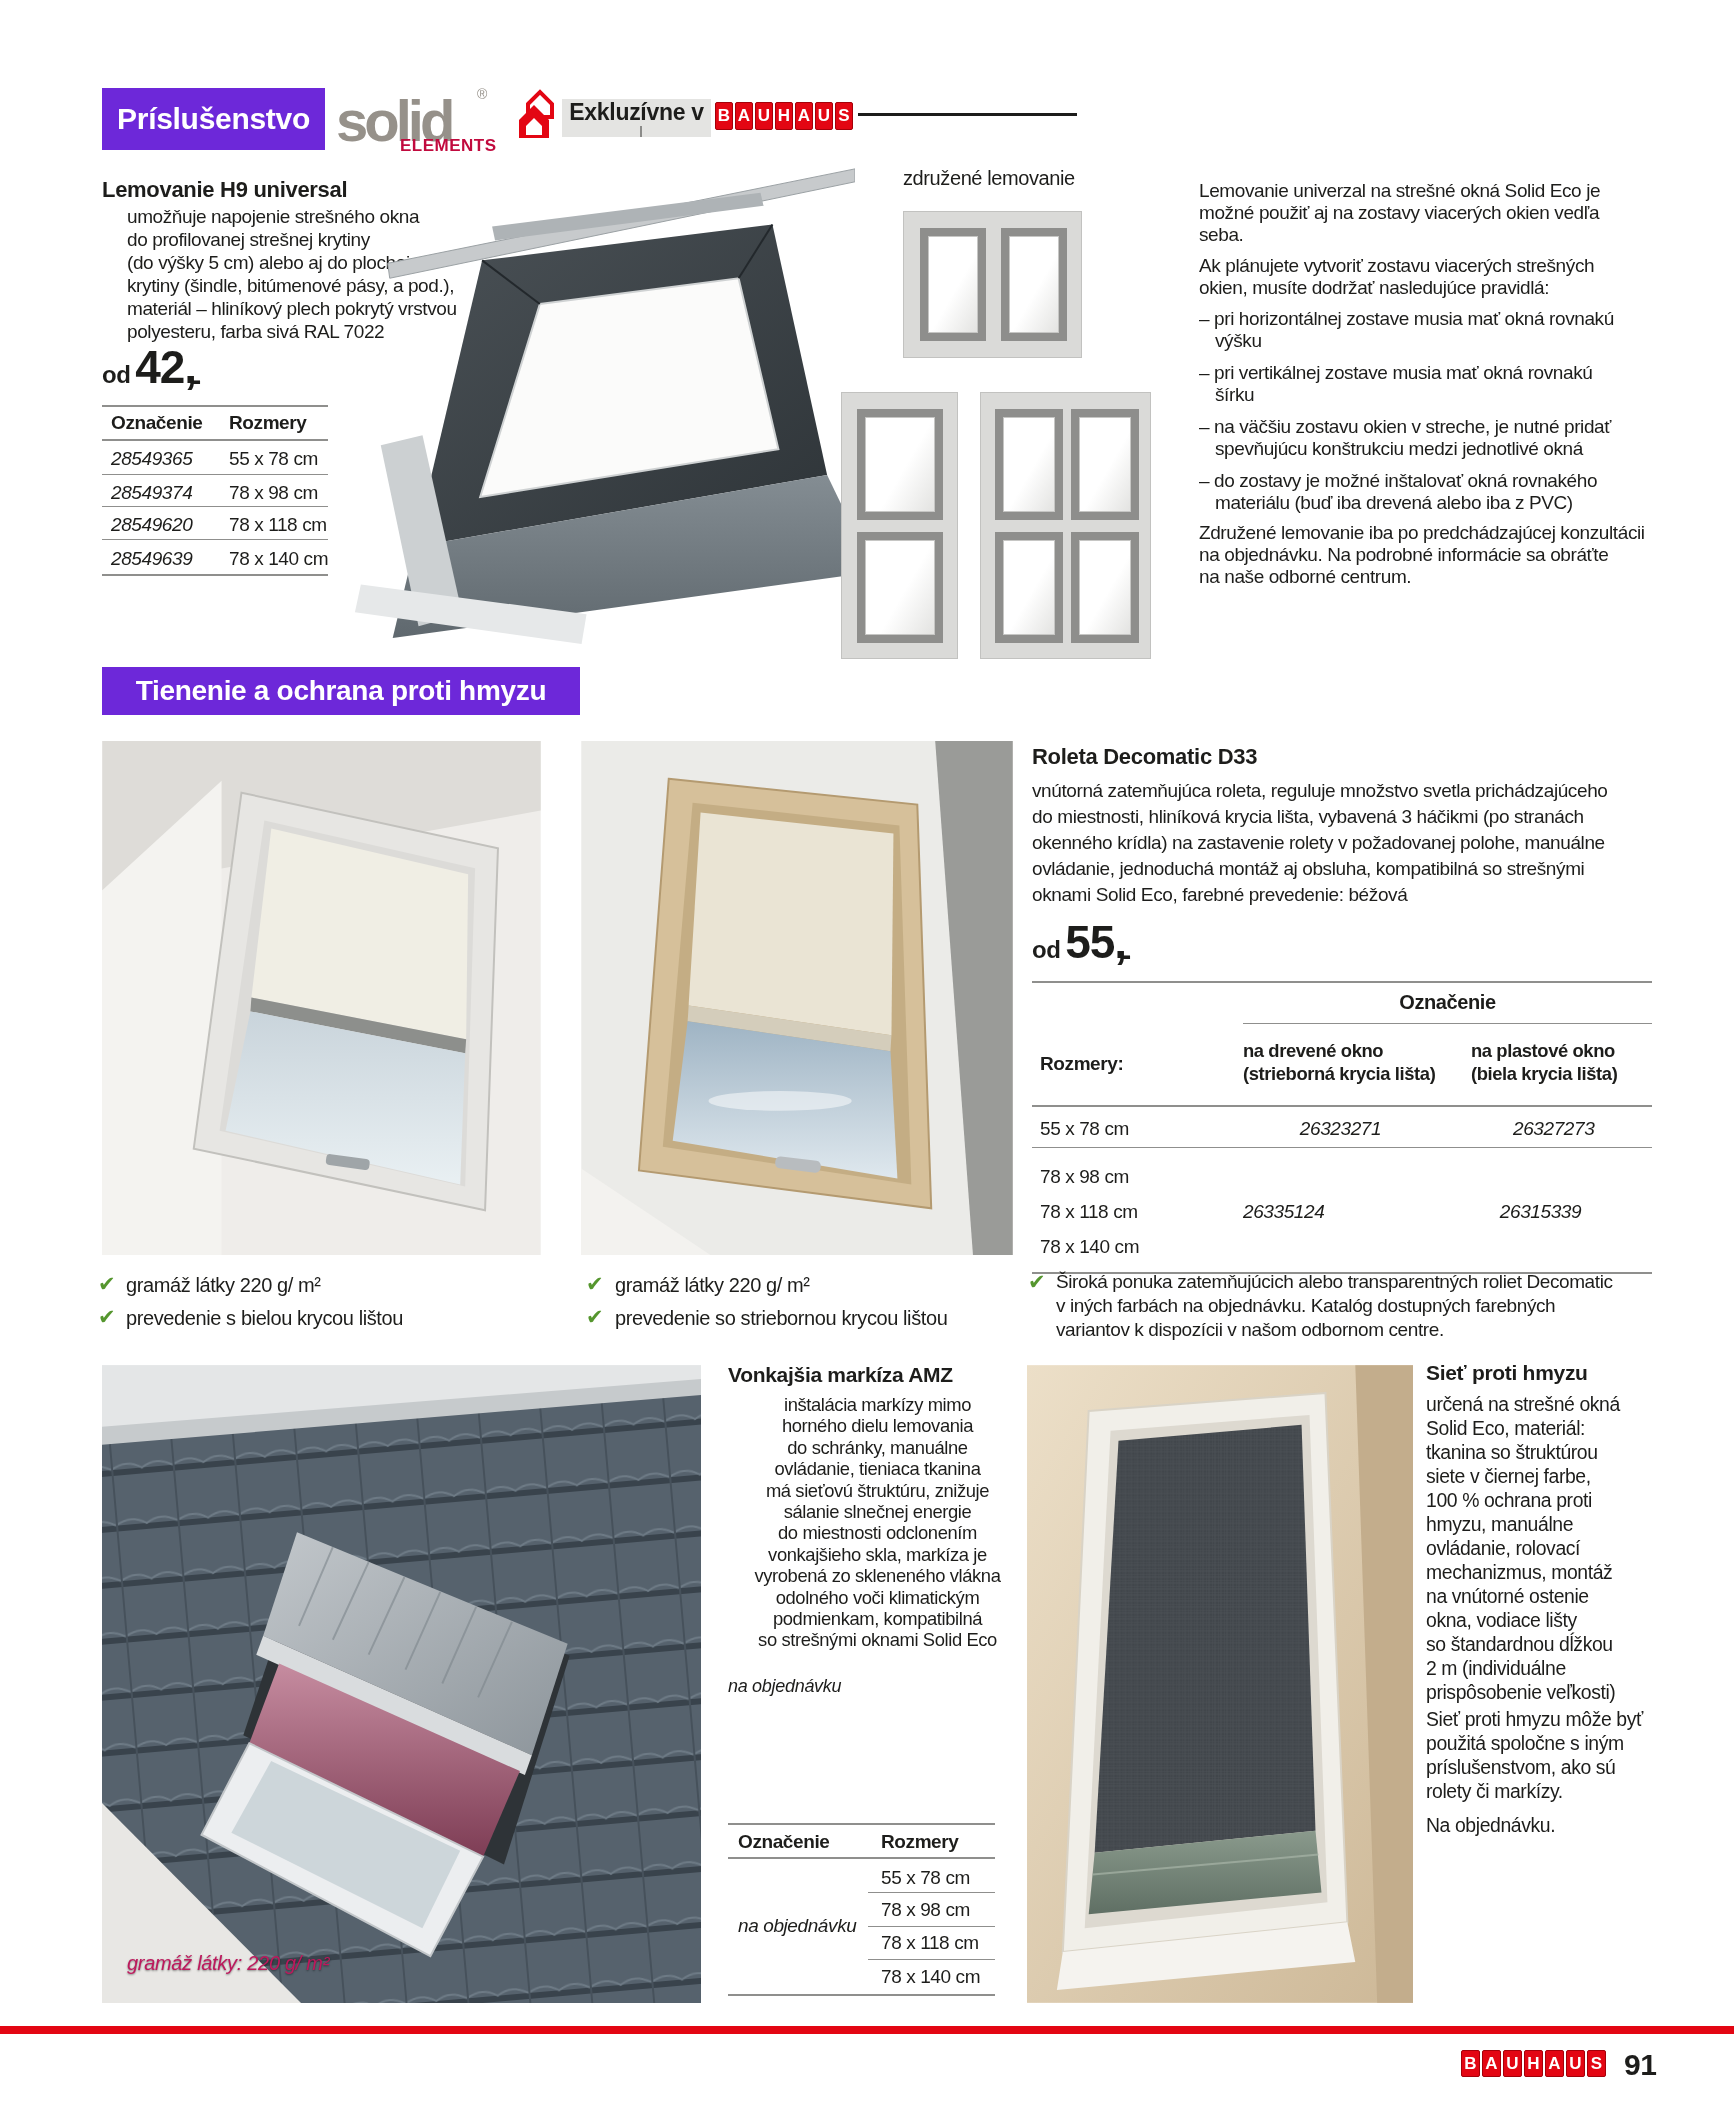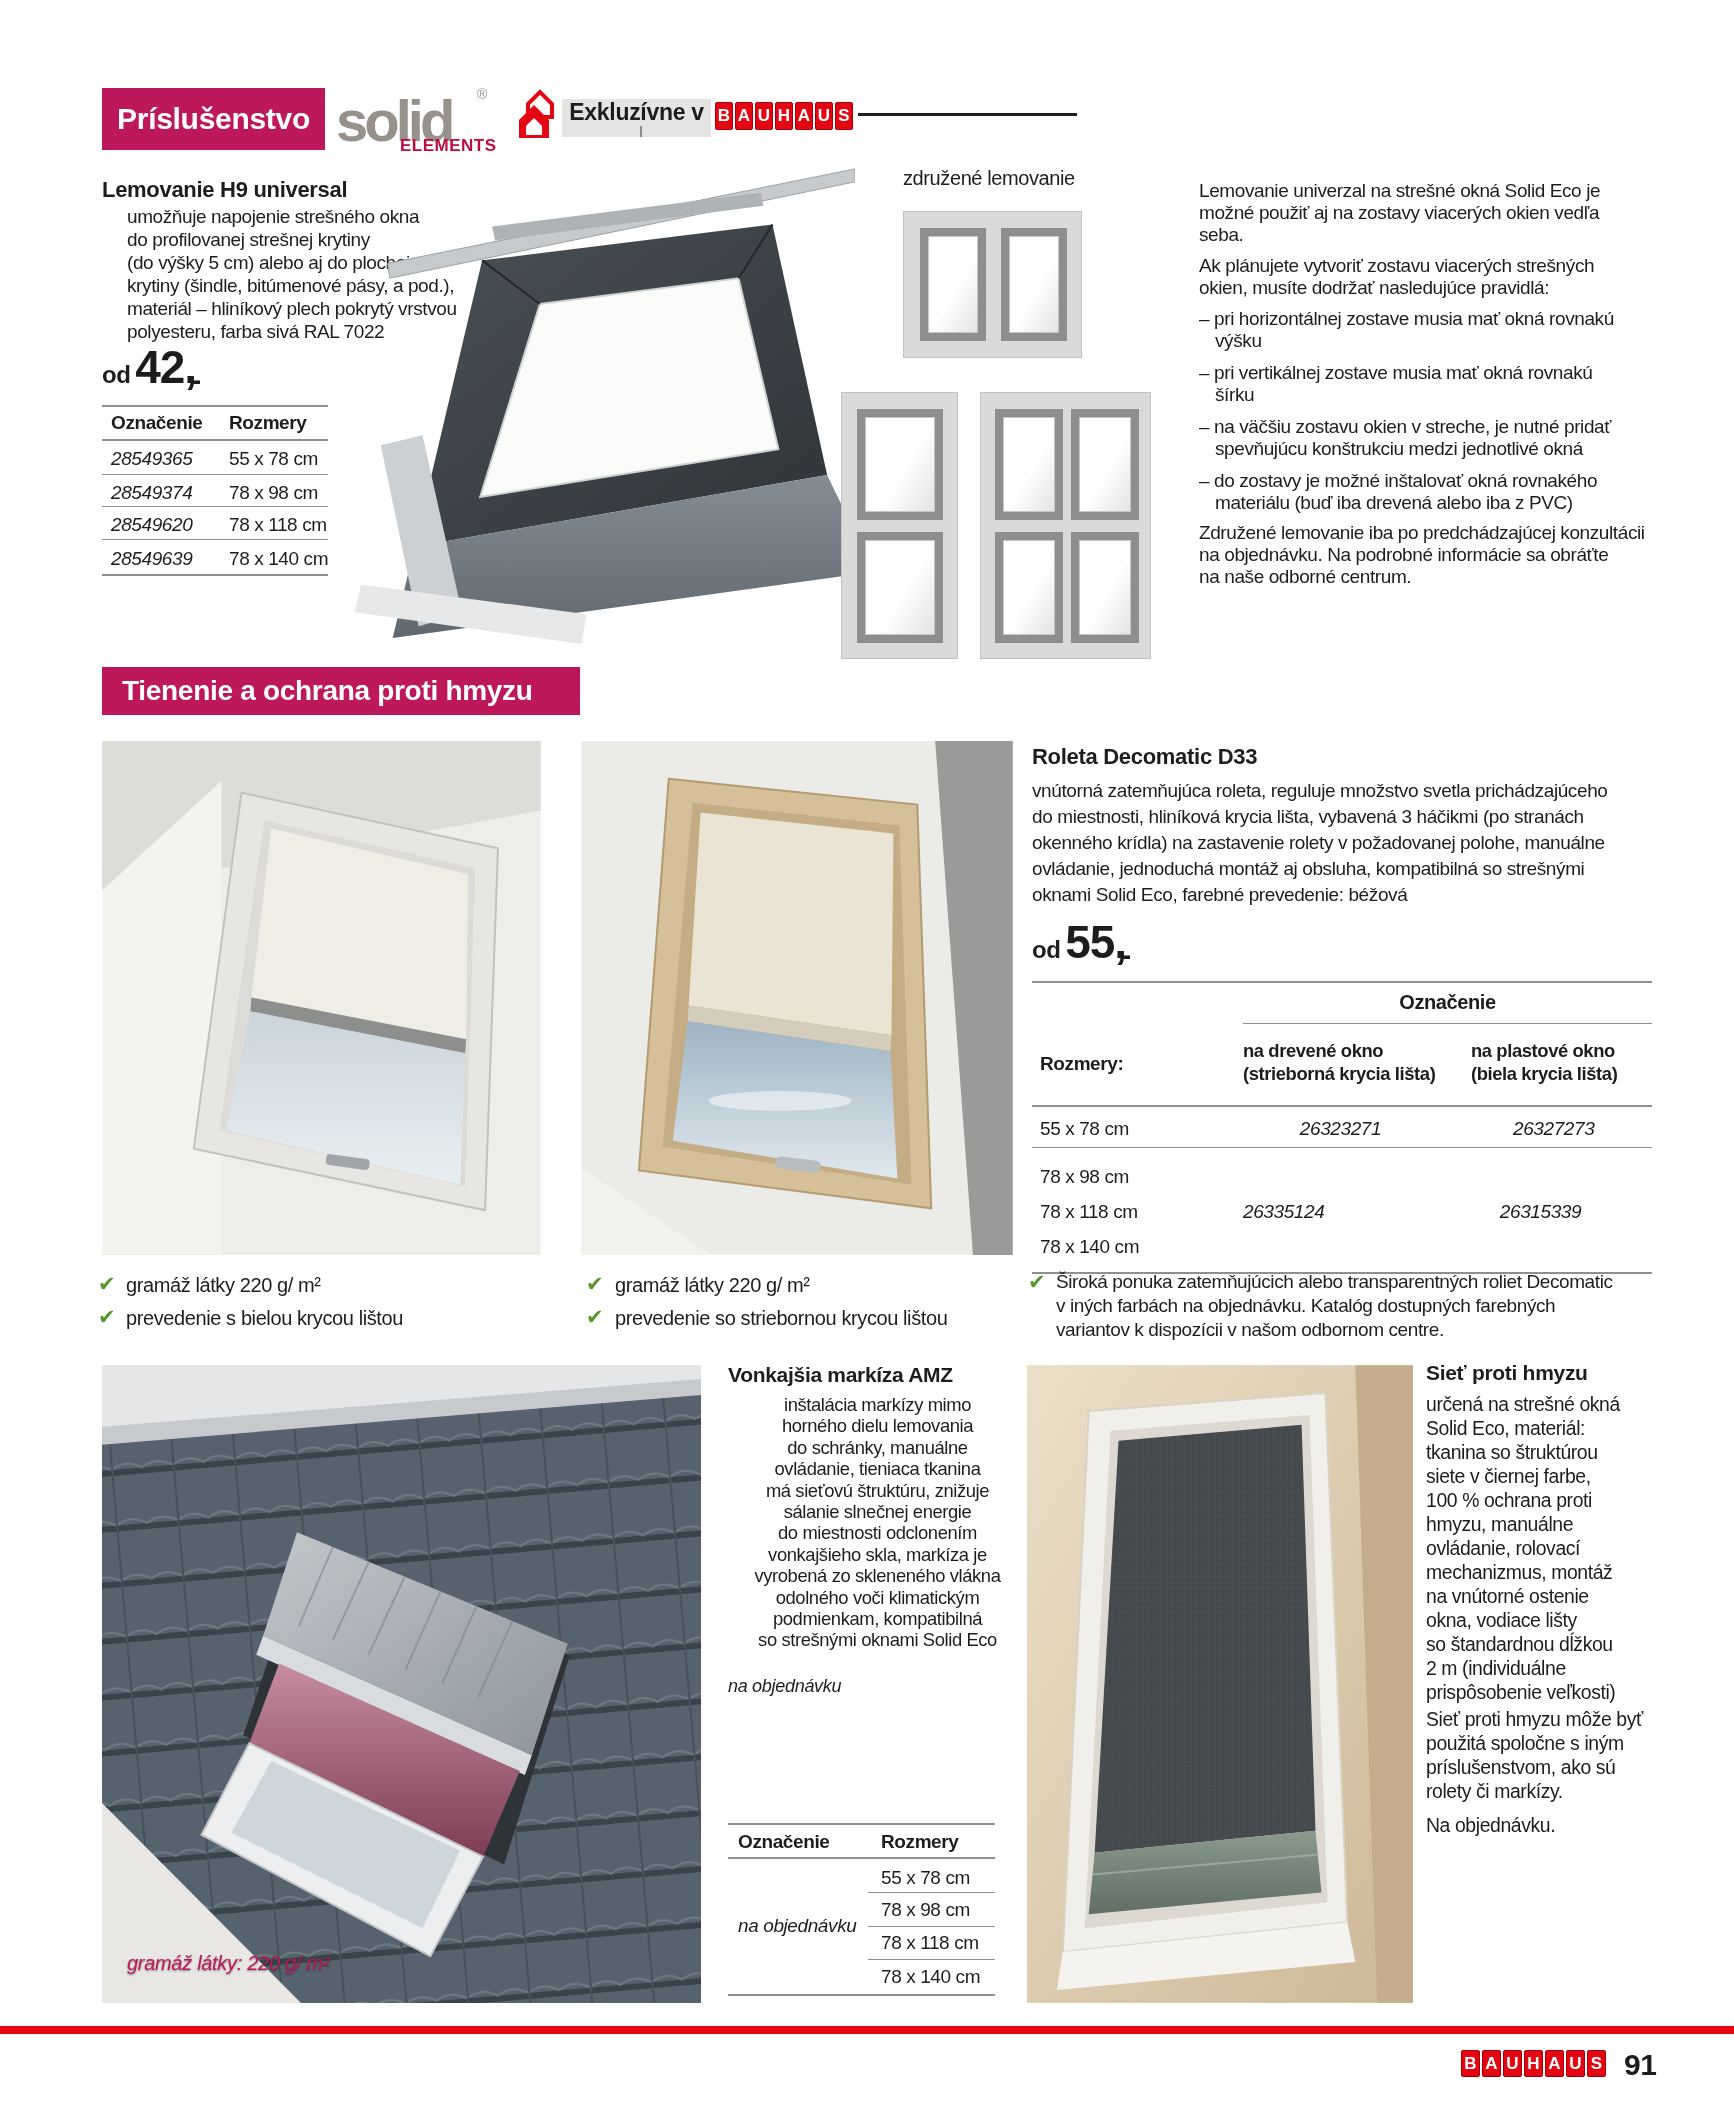--- a/index.html
+++ b/index.html
@@ -7,21 +7,21 @@
   html,body { background:#ffffff; }
   body { font-family:"Liberation Sans", sans-serif; color:#1d1d1b; }
   .page { position:relative; width:1734px; height:2113px; background:#fff; overflow:hidden; }
   .abs { position:absolute; }
   .b { font-weight:bold; }
   .i { font-style:italic; }
   .pre { white-space:pre-line; }
   .hang { padding-left:16px; text-indent:-16px; }
 
   
-  .hdr-box { background:#be185d; color:#fff; font-weight:bold; display:flex; align-items:center; justify-content:center; letter-spacing:-0.3px; }
+  .hdr-box { background:#6d28d9; color:#fff; font-weight:bold; display:flex; align-items:center; justify-content:center; letter-spacing:-0.3px; }
 
   
   .body19 { font-size:19px; line-height:23px; letter-spacing:-0.4px; }
   .rcol   { font-size:19px; line-height:22px; letter-spacing:-0.4px; width:517px; }
   .dcol   { font-size:19px; line-height:26px; letter-spacing:-0.4px; width:657px; }
   .ncol   { font-size:18.4px; line-height:21.4px; letter-spacing:-0.4px; width:299px; }
   .scol   { font-size:19.4px; line-height:24px; letter-spacing:-0.4px; width:259px; }
   .h1     { font-size:22px; font-weight:bold; letter-spacing:-0.3px; }
 
   
@@ -176,21 +176,21 @@
   <div class="abs rcol pre hang" style="left:1199px; top:416px;">– na väčšiu zostavu okien v streche, je nutné pridať
 spevňujúcu konštrukciu medzi jednotlivé okná</div>
   <div class="abs rcol pre hang" style="left:1199px; top:362px;">– pri vertikálnej zostave musia mať okná rovnakú
 šírku</div>
   <div class="abs rcol pre hang" style="left:1199px; top:470px;">– do zostavy je možné inštalovať okná rovnakého
 materiálu (buď iba drevená alebo iba z PVC)</div>
   <div class="abs rcol pre" style="left:1199px; top:522px;">Združené lemovanie iba po predchádzajúcej konzultácii
 na objednávku. Na podrobné informácie sa obráťte
 na naše odborné centrum.</div>
 
-  <div class="abs hdr-box" style="left:102px; top:667px; height:48px; width:478px; font-size:28px; justify-content:flex-start; padding:0 20px;">
+  <div class="abs hdr-box" style="left:102px; top:667px; height:48px; width:478px; font-size:28px; justify-content:center; padding:0 20px;">
     <span>Tienenie a ochrana proti hmyzu</span>
   </div>
 
   <svg class="abs" style="left:102px; top:741px;" width="439" height="514" viewBox="0 0 441 517">
     <defs>
       <linearGradient id="gL1" x1="0" y1="0" x2="0" y2="1">
           <stop offset="0" stop-color="#c9d4db"></stop>
           <stop offset="1" stop-color="#e9f0f3"></stop>
         </linearGradient>
     </defs>

